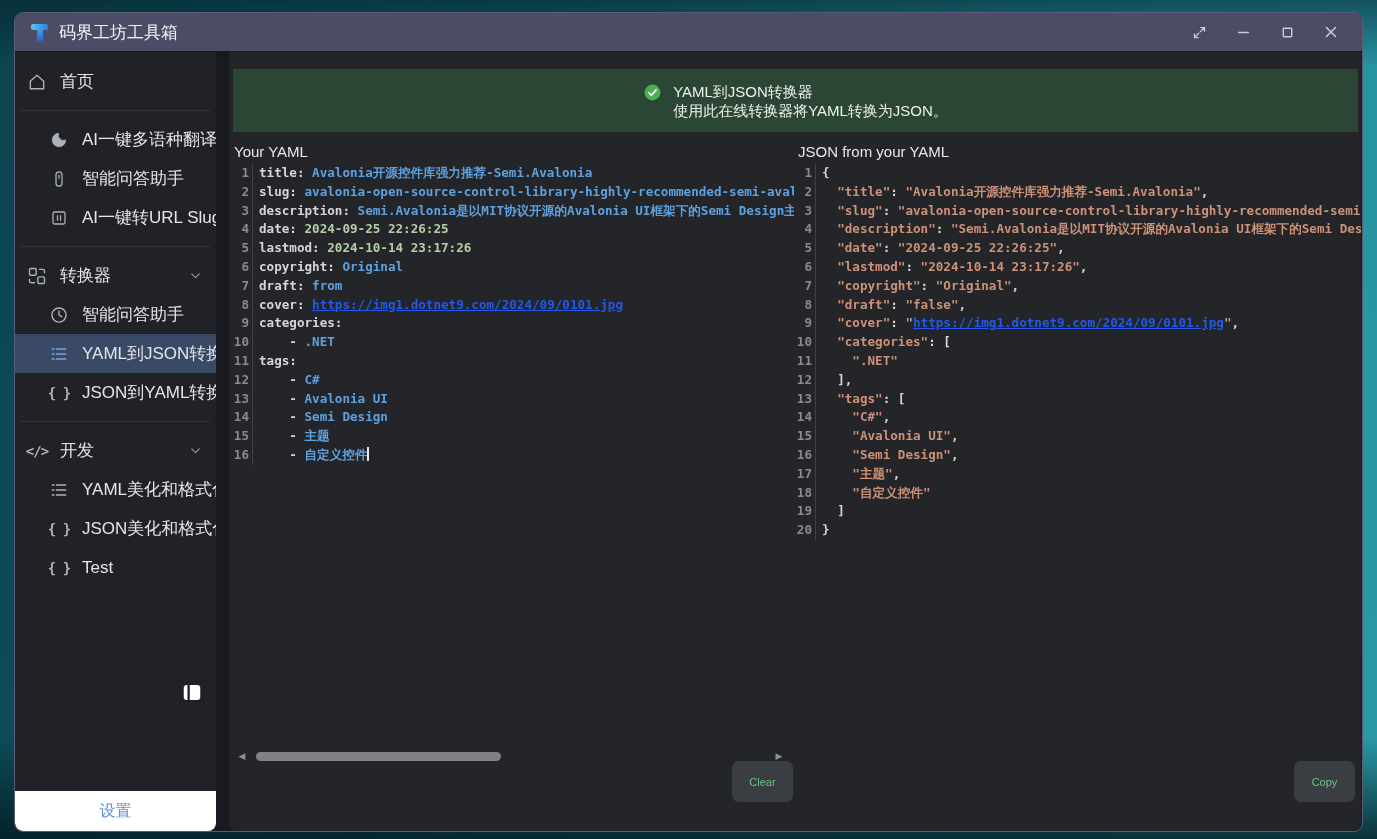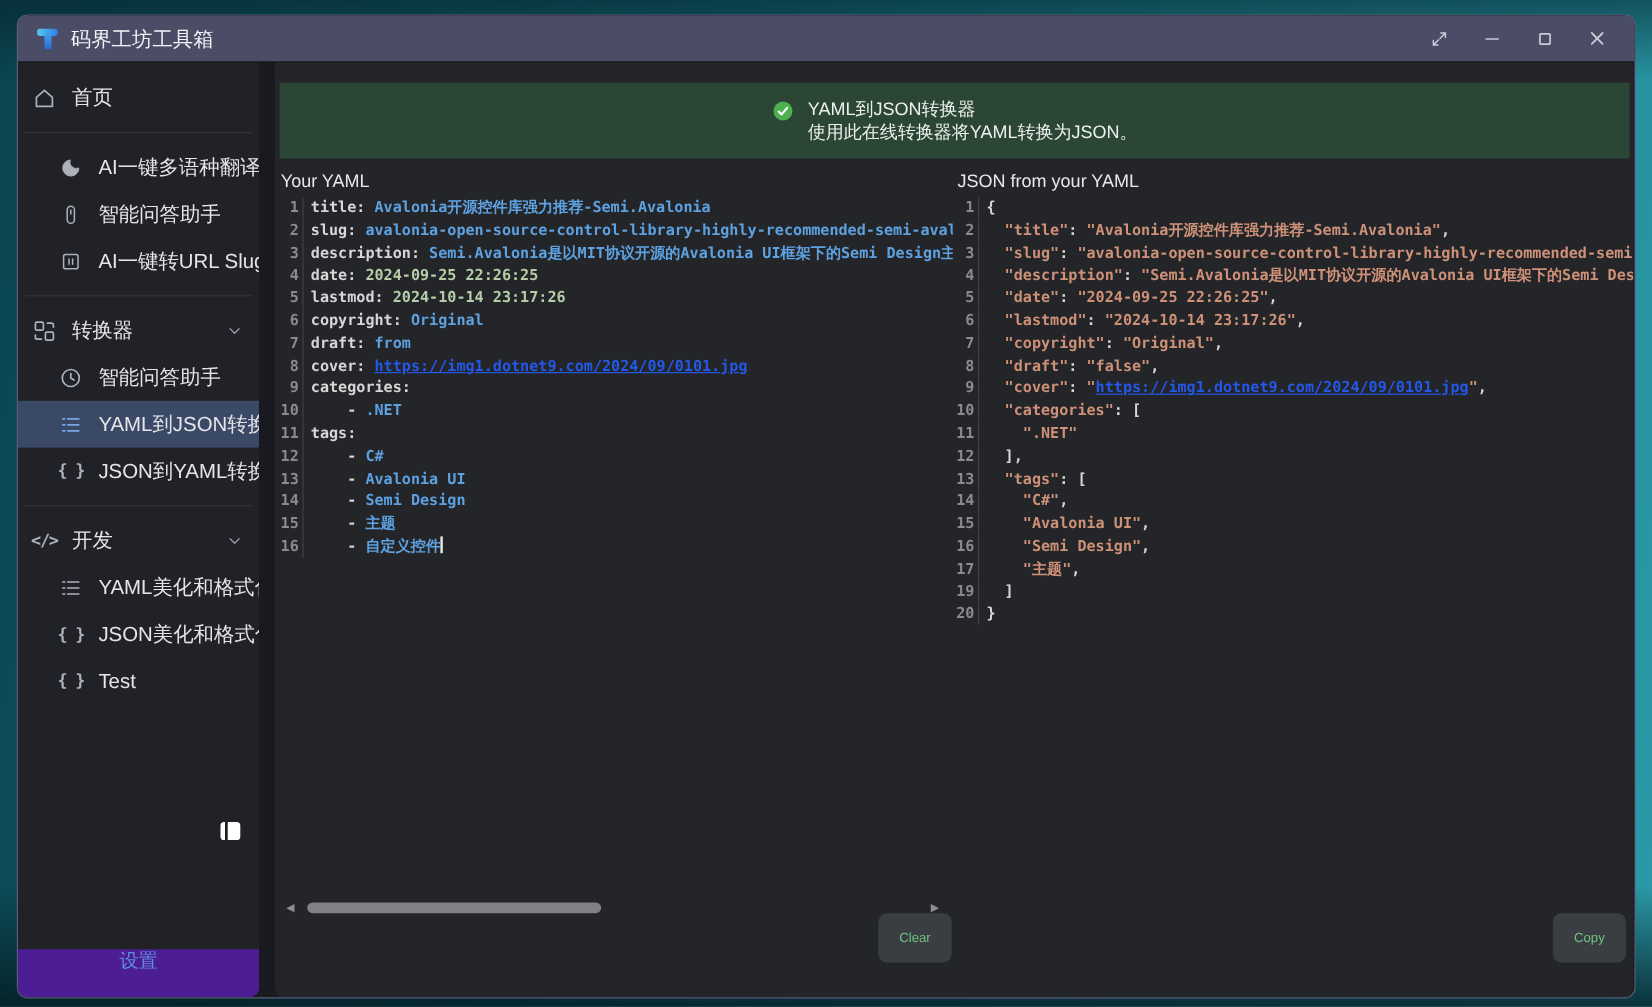--- a/index.html
+++ b/index.html
@@ -44,21 +44,21 @@
   .side-row.sub { padding-left:34px; }
   .side-row.selected { background:#3a4a66; }
   .side-icon { width:20px; height:20px; flex:none; display:flex; align-items:center; justify-content:center; }
   .side-icon svg { stroke:#aeb0ba; }
   .side-row.selected .side-icon svg { stroke:#7aa5e8; }
   .glyph-icon { font-family:"DejaVu Sans Mono",monospace; color:#aeb0ba; font-size:14px; font-weight:700; letter-spacing:-1px; }
   .chev { margin-left:auto; flex:none; width:16px; height:16px; }
   .chev svg { stroke:#9a9ba6; }
   .divider { border-top:1px solid #34353a; margin:9px 6px; }
   .collapse-btn { position:absolute; right:15px; bottom:90px; width:18px; height:17px; }
-  .settings-bar { height:40px; background:#4c1d95; display:flex; justify-content:center; flex:none; }
+  .settings-bar { height:40px; background:#ffffff; display:flex; align-items:center; justify-content:center; flex:none; }
   .settings-link { color:#5f8fd9; font-size:16px; cursor:pointer; }
 
   .main { position:absolute; left:214px; top:1px; right:1px; bottom:0; background:#232529;
     border-radius:0 0 8px 8px; overflow:hidden; }
 
   
   .banner { position:absolute; left:4px; top:17px; right:3px; height:63px; background:#2b4634;
     display:flex; align-items:center; justify-content:center; }
   .banner-inner { display:flex; gap:11px; }
   .banner-check { width:19px; height:19px; flex:none; margin-top:1px; }
@@ -298,20 +298,21 @@
           <div class="code-row"><span class="gut">8</span><span><span class="t-p">  </span><span class="t-s">"draft"</span><span class="t-p">: </span><span class="t-s">"false"</span><span class="t-p">,</span></span></div>
           <div class="code-row"><span class="gut">9</span><span><span class="t-p">  </span><span class="t-s">"cover"</span><span class="t-p">: </span><span class="t-s">"</span><span class="t-l">https://img1.dotnet9.com/2024/09/0101.jpg</span><span class="t-s">"</span><span class="t-p">,</span></span></div>
           <div class="code-row"><span class="gut">10</span><span><span class="t-p">  </span><span class="t-s">"categories"</span><span class="t-p">: [</span></span></div>
           <div class="code-row"><span class="gut">11</span><span><span class="t-p">    </span><span class="t-s">".NET"</span></span></div>
           <div class="code-row"><span class="gut">12</span><span><span class="t-p">  ],</span></span></div>
           <div class="code-row"><span class="gut">13</span><span><span class="t-p">  </span><span class="t-s">"tags"</span><span class="t-p">: [</span></span></div>
           <div class="code-row"><span class="gut">14</span><span><span class="t-p">    </span><span class="t-s">"C#"</span><span class="t-p">,</span></span></div>
           <div class="code-row"><span class="gut">15</span><span><span class="t-p">    </span><span class="t-s">"Avalonia UI"</span><span class="t-p">,</span></span></div>
           <div class="code-row"><span class="gut">16</span><span><span class="t-p">    </span><span class="t-s">"Semi Design"</span><span class="t-p">,</span></span></div>
           <div class="code-row"><span class="gut">17</span><span><span class="t-p">    </span><span class="t-s">"主题"</span><span class="t-p">,</span></span></div>
+          <div class="code-row"><span class="gut">18</span><span><span class="t-p">    </span><span class="t-s">"自定义控件"</span></span></div>
           <div class="code-row"><span class="gut">19</span><span><span class="t-p">  ]</span></span></div>
           <div class="code-row"><span class="gut">20</span><span><span class="t-p">}</span></span></div>
         </div>
 
       <div class="hscroll">
         <div class="scroll-arrow">◀</div>
         <div class="hs-track">
           <div class="hs-thumb"></div>
         </div>
         <div class="scroll-arrow">▶</div>

